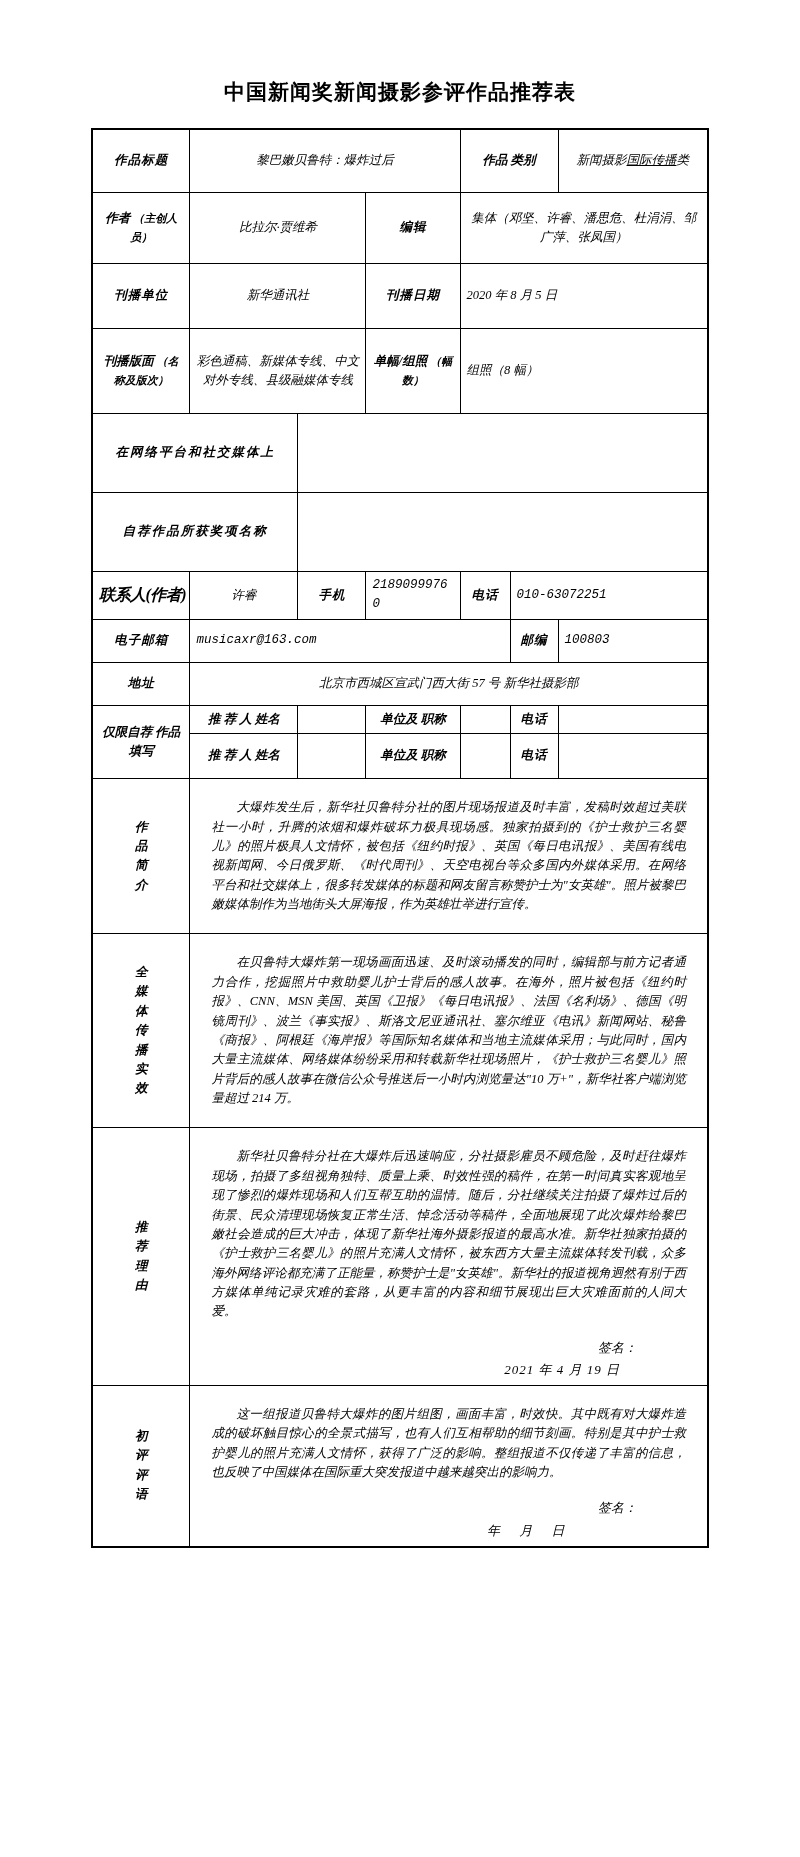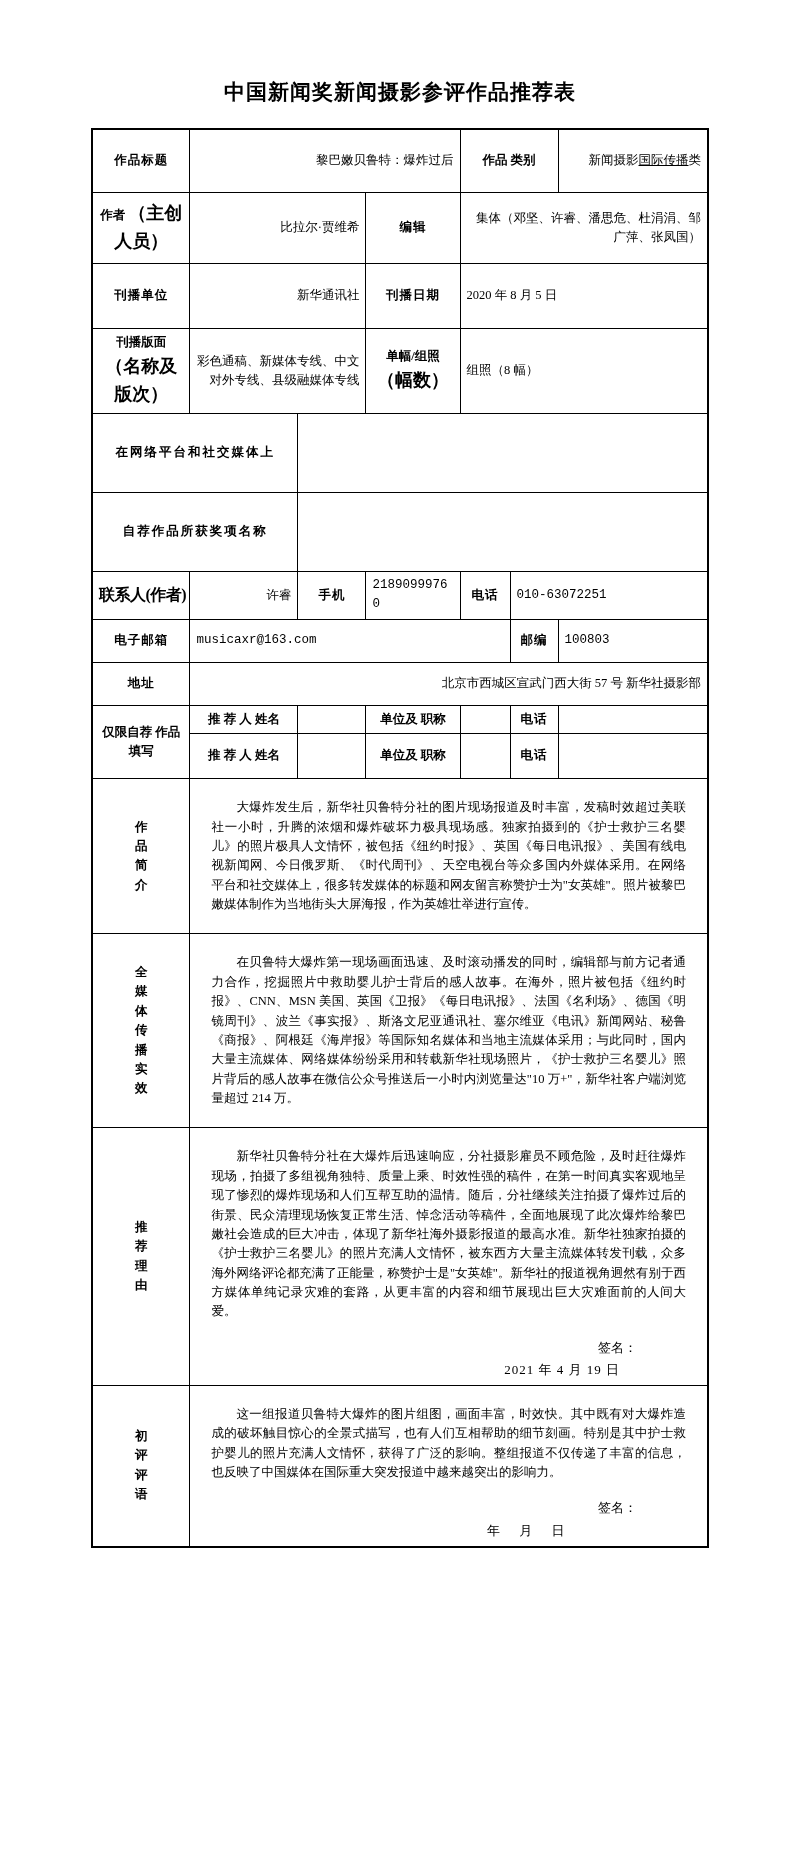--- a/index.html
+++ b/index.html
@@ -37,46 +37,47 @@
     margin: 0 auto;
     table-layout: fixed;
   }
   table.form td {
     border: 1px solid #000;
     padding: 4px 6px;
     vertical-align: middle;
     font-size: 12.5px;
     line-height: 1.55;
     word-break: break-all;
+    font-style: italic;
   }
   
   table.form {
     border: 2px solid #000;
   }
   .lbl {
     text-align: center;
     font-weight: bold;
     font-size: 14px;
     letter-spacing: 1px;
     white-space: nowrap;
   }
   .lbl-sm {
     text-align: left;
     font-weight: bold;
-    font-size: 18px;
+    font-size: 11px;
     letter-spacing: 0px;
   }
   .lbl2 {
     text-align: center;
     font-weight: bold;
     font-size: 13px;
     line-height: 1.45;
   }
   .val {
-    text-align: right;
+    text-align: center;
     font-size: 12.5px;
     padding-left: 8px;
   }
   .val-c {
     text-align: left;
     font-size: 12.5px;
   }
   .val-mono {
     text-align: left;
     font-size: 12.5px;

